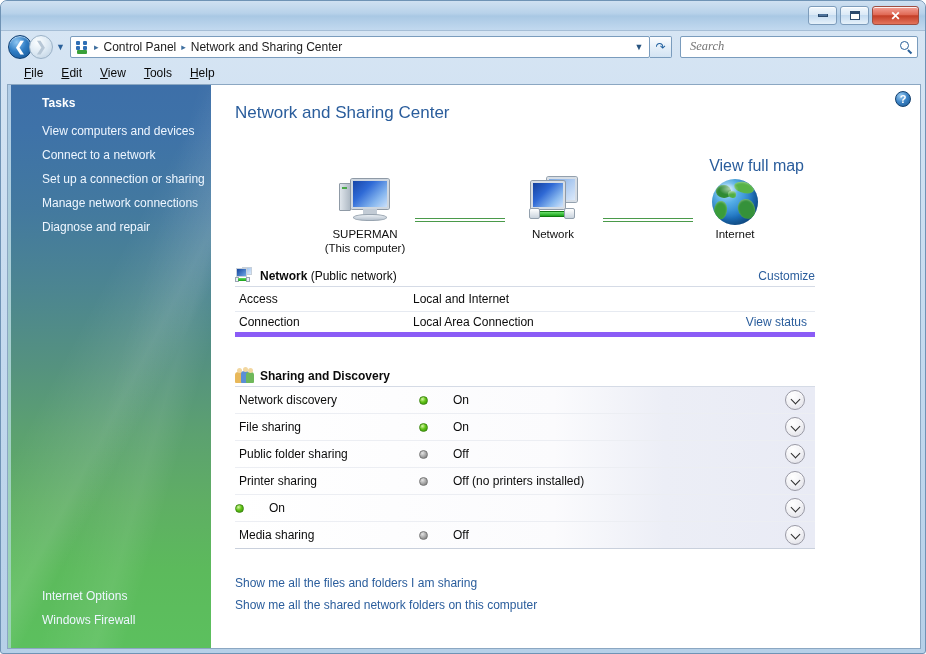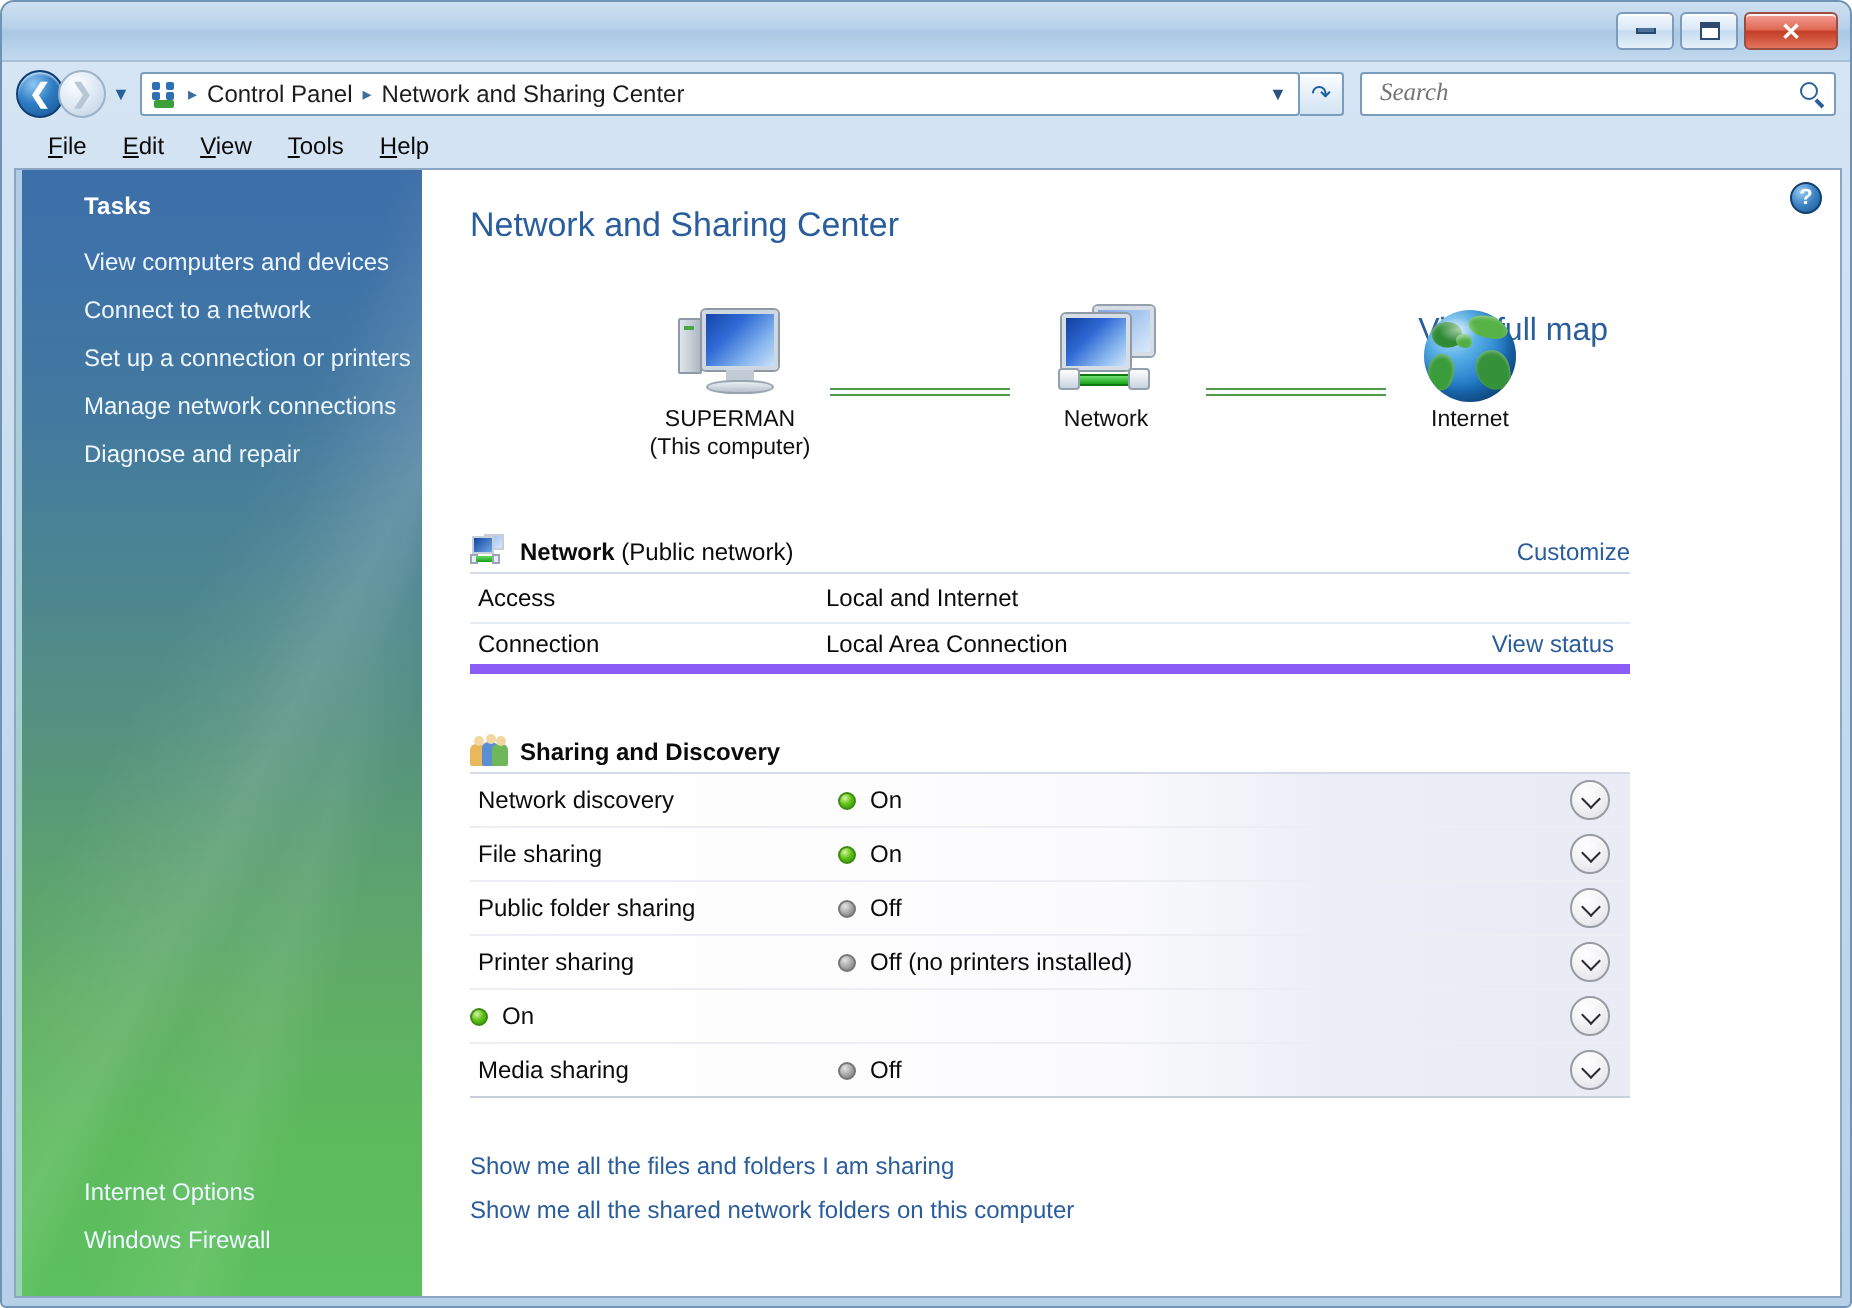--- a/index.html
+++ b/index.html
@@ -245,21 +245,21 @@
     font-size: 17px; color: #2a5d9c;
     font-family: "Liberation Sans", sans-serif;
   }
 
   
   #viewfullmap {
     position: absolute; right: 116px; top: 61px;
     font-size: 16px; color: #2a5d9c; margin-top: 11px;
   }
   #netmap {
-    position: absolute; left: 24px; top: 64px;
+    position: absolute; left: 24px; top: 88px;
     width: 680px; height: 100px;
   }
   .node { position: absolute; text-align: center; width: 120px; }
   .node .caption {
     font-size: 11.5px; color: #101010; line-height: 14px; margin-top: 2px;
   }
   .node .sub { font-size: 11.5px; color: #101010; line-height: 14px; }
   .icon-box { height: 52px; display: flex; align-items: flex-end; justify-content: center; }
 
   
@@ -372,21 +372,21 @@
   .row:last-child { border-bottom: 5px solid #8b5cf6; }
   .row .lbl { width: 178px; flex: 0 0 178px; padding-left: 4px; }
   .row .val { flex: 1 1 auto; display: flex; align-items: center; }
   .row .link { margin-left: auto; color: #2a5d9c; font-size: 12px; padding-right: 8px; }
 
   
   #panel-sharing .rows { background: linear-gradient(90deg,#ffffff 0%, #fbfbfd 55%, #eceef6 74%, #e9ebf5 100%); }
   #panel-sharing .row { height: 27px; border-bottom: 1px solid #eceef3; }
   #panel-sharing .row:last-child { border-bottom: 1px solid #c9d0dc; }
   #panel-sharing .row .lbl { width: 184px; flex: 0 0 184px; }
-  #panel-sharing .row .val { flex: 1 1 auto; }
+  #panel-sharing .row .val { flex: 1 1 auto; gap: 18px; }
 
   .statusdot {
     width: 9px; height: 9px; border-radius: 50%;
     margin-right: 7px; flex: 0 0 auto;
     border: 1px solid #6b6b6b;
   }
   .statusdot.on {
     background: radial-gradient(circle at 35% 30%, #d7f7a8 0%, #63c417 45%, #2f8c06 100%);
     border-color: #3f8a12;
   }
@@ -523,21 +523,21 @@
   <div id="client">
 
     <div id="sidebar">
       <div class="gloss"></div>
       <div class="edge-l"></div>
 
       <div class="sb-section" id="sb-tasks">
         <div class="sb-head">Tasks</div>
         <div class="sb-link">View computers and devices</div>
         <div class="sb-link">Connect to a network</div>
-        <div class="sb-link">Set up a connection or printers</div>
+        <div class="sb-link">Set up a connection or sharing</div>
         <div class="sb-link">Manage network connections</div>
         <div class="sb-link">Diagnose and repair</div>
       </div>
 
       <div id="sb-seealso">
         <div class="sb-link">Internet Options</div>
         <div class="sb-link">Windows Firewall</div>
       </div>
     </div>
 

